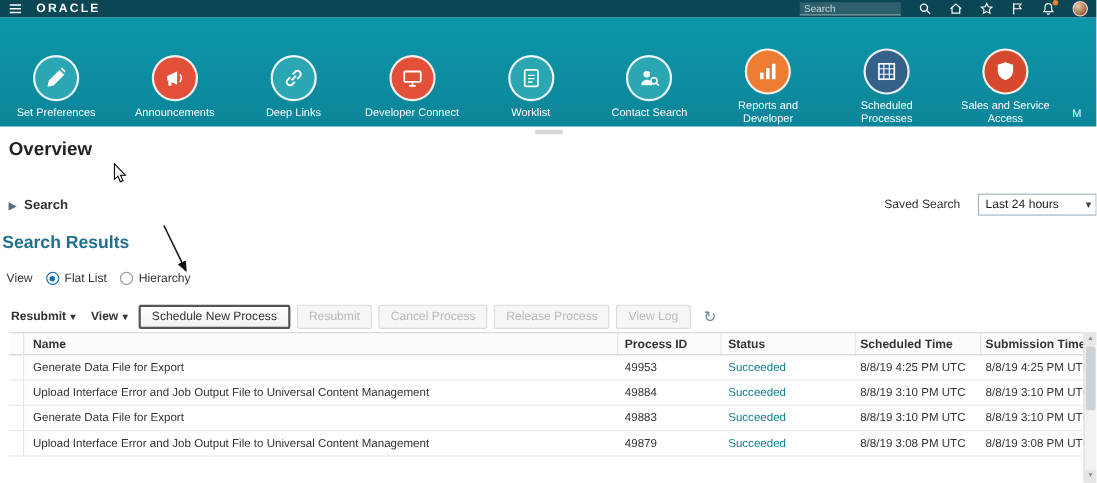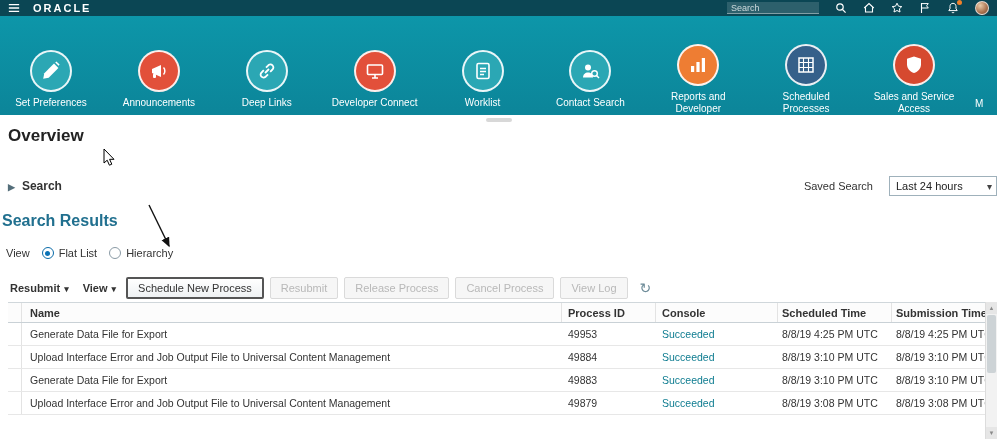--- a/index.html
+++ b/index.html
@@ -322,34 +322,34 @@
   <div class="menu-btn">
     <span>View</span>
     <span class="menu-caret"></span>
   </div>
 
   <button class="btn emph">Schedule New Process</button>
 
   <button class="btn disabled">Resubmit</button>
 
 
+  <button class="btn disabled">Cancel Process</button>
+
   <button class="btn disabled">Release Process</button>
-
-  <button class="btn disabled">Cancel Process</button>
 
   <button class="btn disabled">View Log</button>
 <span class="refresh"></span>
     </div>
 
   <div class="table">
     <div class="thead">
       <div class="c c0"></div>
       <div class="c c1">Name</div>
       <div class="c c2">Process ID</div>
-      <div class="c c3">Console</div>
+      <div class="c c3">Status</div>
       <div class="c c4">Scheduled Time</div>
       <div class="c c5">Submission Time</div>
     </div>
     <div>
   <div class="trow">
     <div class="c c0"></div>
     <div class="c c1">Generate Data File for Export</div>
     <div class="c c2">49953</div>
     <div class="c c3">
             <span class="link">Succeeded</span>

